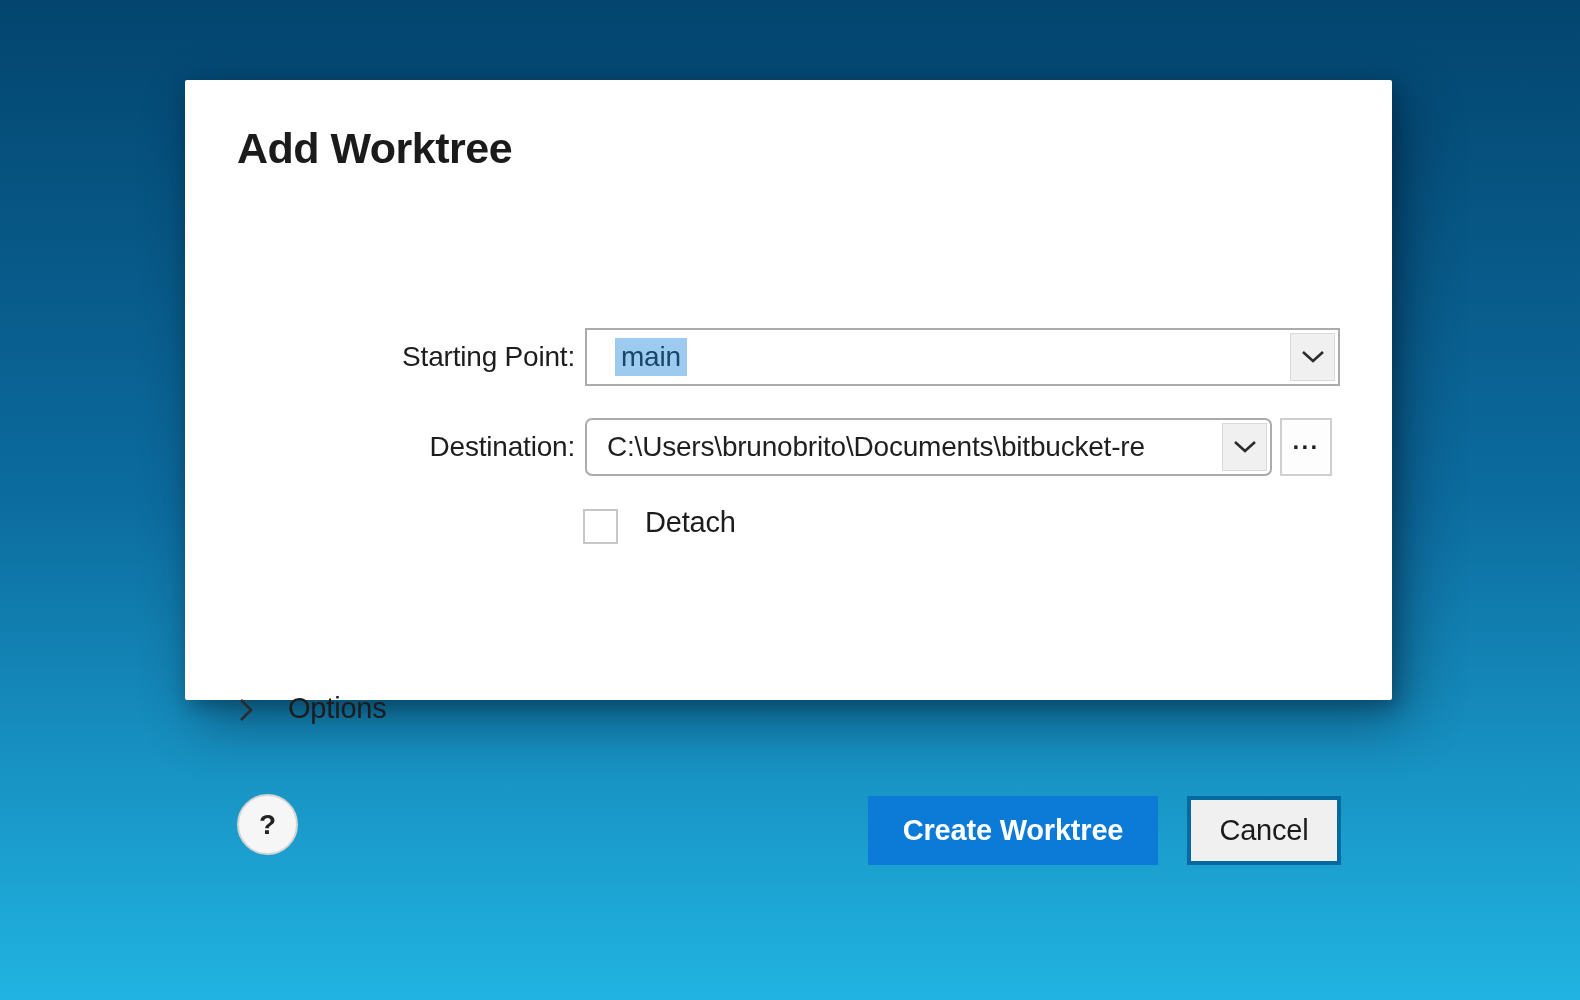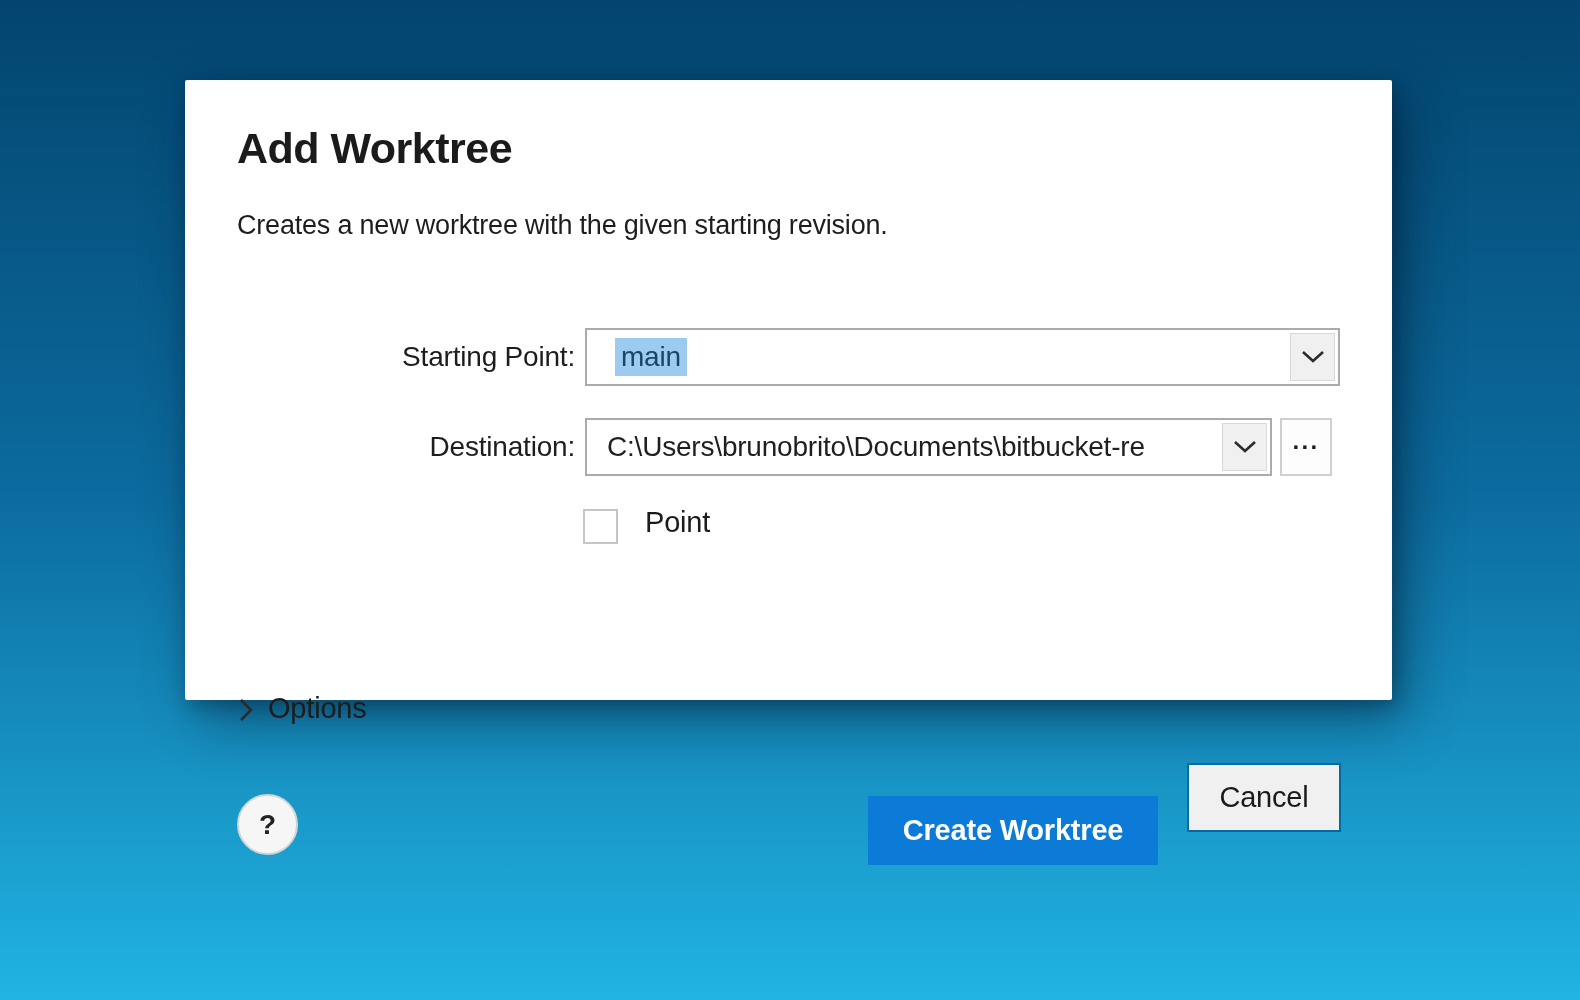--- a/index.html
+++ b/index.html
@@ -36,21 +36,21 @@
   .row-dest  { top: 338px; }
   .combo {
     position: absolute; top: 0; height: 58px;
     background: #ffffff;
     border: 2px solid #ABABAB;
     display: flex; align-items: center;
     overflow: hidden;
     text-align: right;
   }
   .combo-start { left: 400px; width: 755px; }
-  .combo-dest  { left: 400px; width: 687px; }
+  .combo-dest  { left: 400px; width: 687px; border-radius: 7px; }
   .combo-btn {
     position: absolute; right: 3px; top: 3px; bottom: 3px; width: 45px;
     background: #F0F0F0;
     border: 1px solid #D9D9D9;
     display: flex; align-items: center; justify-content: center;
     cursor: pointer;
   }
   .value-start {
     margin-left: 28px;
     font-size: 28px; letter-spacing: -0.2px;
@@ -82,20 +82,21 @@
     flex: none;
     cursor: pointer;
   }
   .detach-col { margin-left: 27px; }
   .detach-label { font-size: 29px; letter-spacing: -0.2px; color: #1c1c1c; cursor: pointer; }
   .detach-desc { margin-top: 15px; font-size: 27px; line-height: 36px; letter-spacing: -0.2px; color: #1e1e1e; }
   .options {
     position: absolute; left: 53px; top: 612px;
     display: flex; align-items: center;
     cursor: pointer;
+    gap: 20px;
   }
   .options .opt-chev { margin-right: 14px; margin-top: 2px; }
   .options-label { font-size: 29px; letter-spacing: -0.2px; color: #1c1c1c; }
   .help-btn {
     position: absolute; left: 52px; top: 714px;
     width: 61px; height: 61px; border-radius: 50%;
     background: #F6F6F6;
     border: 2px solid #D4D4D4;
     font-size: 28px; font-weight: 700; color: #222222;
     display: flex; align-items: center; justify-content: center;
@@ -107,39 +108,38 @@
     width: 290px; height: 69px;
     background: #0B7BD7;
     border: none;
     color: #ffffff;
     font-size: 29px; font-weight: 700; letter-spacing: -0.2px;
     display: flex; align-items: center; justify-content: center;
     cursor: pointer;
     font-family: inherit;
   }
   .secondary-btn {
-    position: absolute; left: 1002px; top: 683px;
+    position: absolute; left: 1002px; top: 716px;
     width: 154px; height: 69px;
     background: #F0F0F0;
-    border: 2px solid #0369a1;
+    border: 4px solid #0369a1;
     color: #1b1b1b;
     font-size: 29px; letter-spacing: -0.2px;
     display: flex; align-items: center; justify-content: center;
     cursor: pointer;
     font-family: inherit;
   }
   svg.chev { display: block; }
 </style>
 </head>
 <body>
 
 <div class="dialog">
 
   <div class="title">Add Worktree</div>
-  <div class="subtitle">Creates a new worktree with the given starting revision.</div>
 
   <div class="row row-start">
     <div class="field-label">Starting Point:</div>
     <div class="combo combo-start">
       <span class="value-start">main</span>
       <span class="combo-btn">
         <svg class="chev" width="24" height="14" viewBox="0 0 24 14">
           <polyline points="2,2 12,11 22,2" fill="none" stroke="#2b2b2b" stroke-width="2.6"></polyline>
         </svg>
       </span>
@@ -155,21 +155,21 @@
           <polyline points="2,2 12,11 22,2" fill="none" stroke="#2b2b2b" stroke-width="2.6"></polyline>
         </svg>
       </span>
     </div>
   </div>
   <button class="browse-btn">···</button>
 
   <div class="detach-row">
     <span class="checkbox"></span>
     <div class="detach-col">
-      <div class="detach-label">Point</div>
+      <div class="detach-label">Detach</div>
       <div class="detach-desc">
       </div>
     </div>
   </div>
 
   <div class="options">
     <svg class="opt-chev" width="16" height="26" viewBox="0 0 16 26">
       <polyline points="3,3 13,13 3,23" fill="none" stroke="#2b2b2b" stroke-width="2.6"></polyline>
     </svg>
     <span class="options-label">Options</span>

